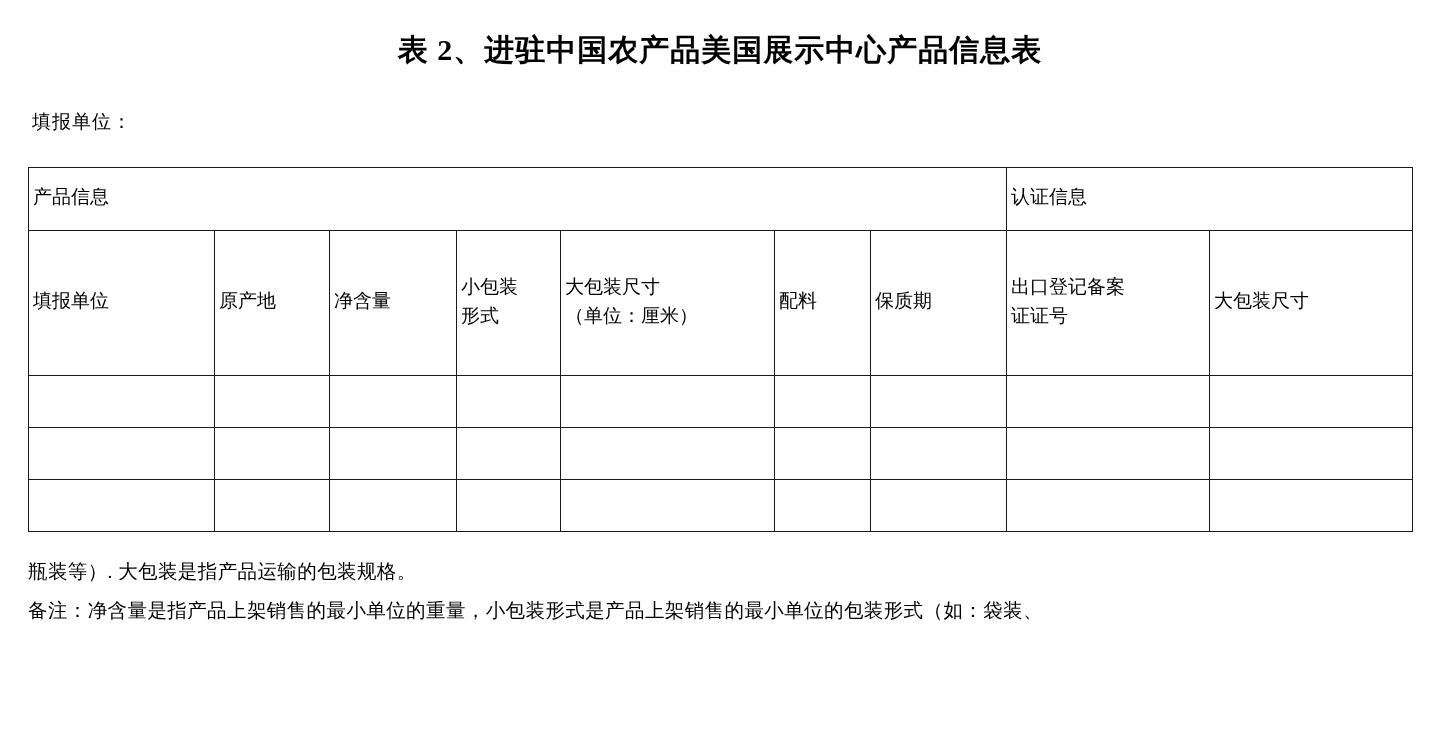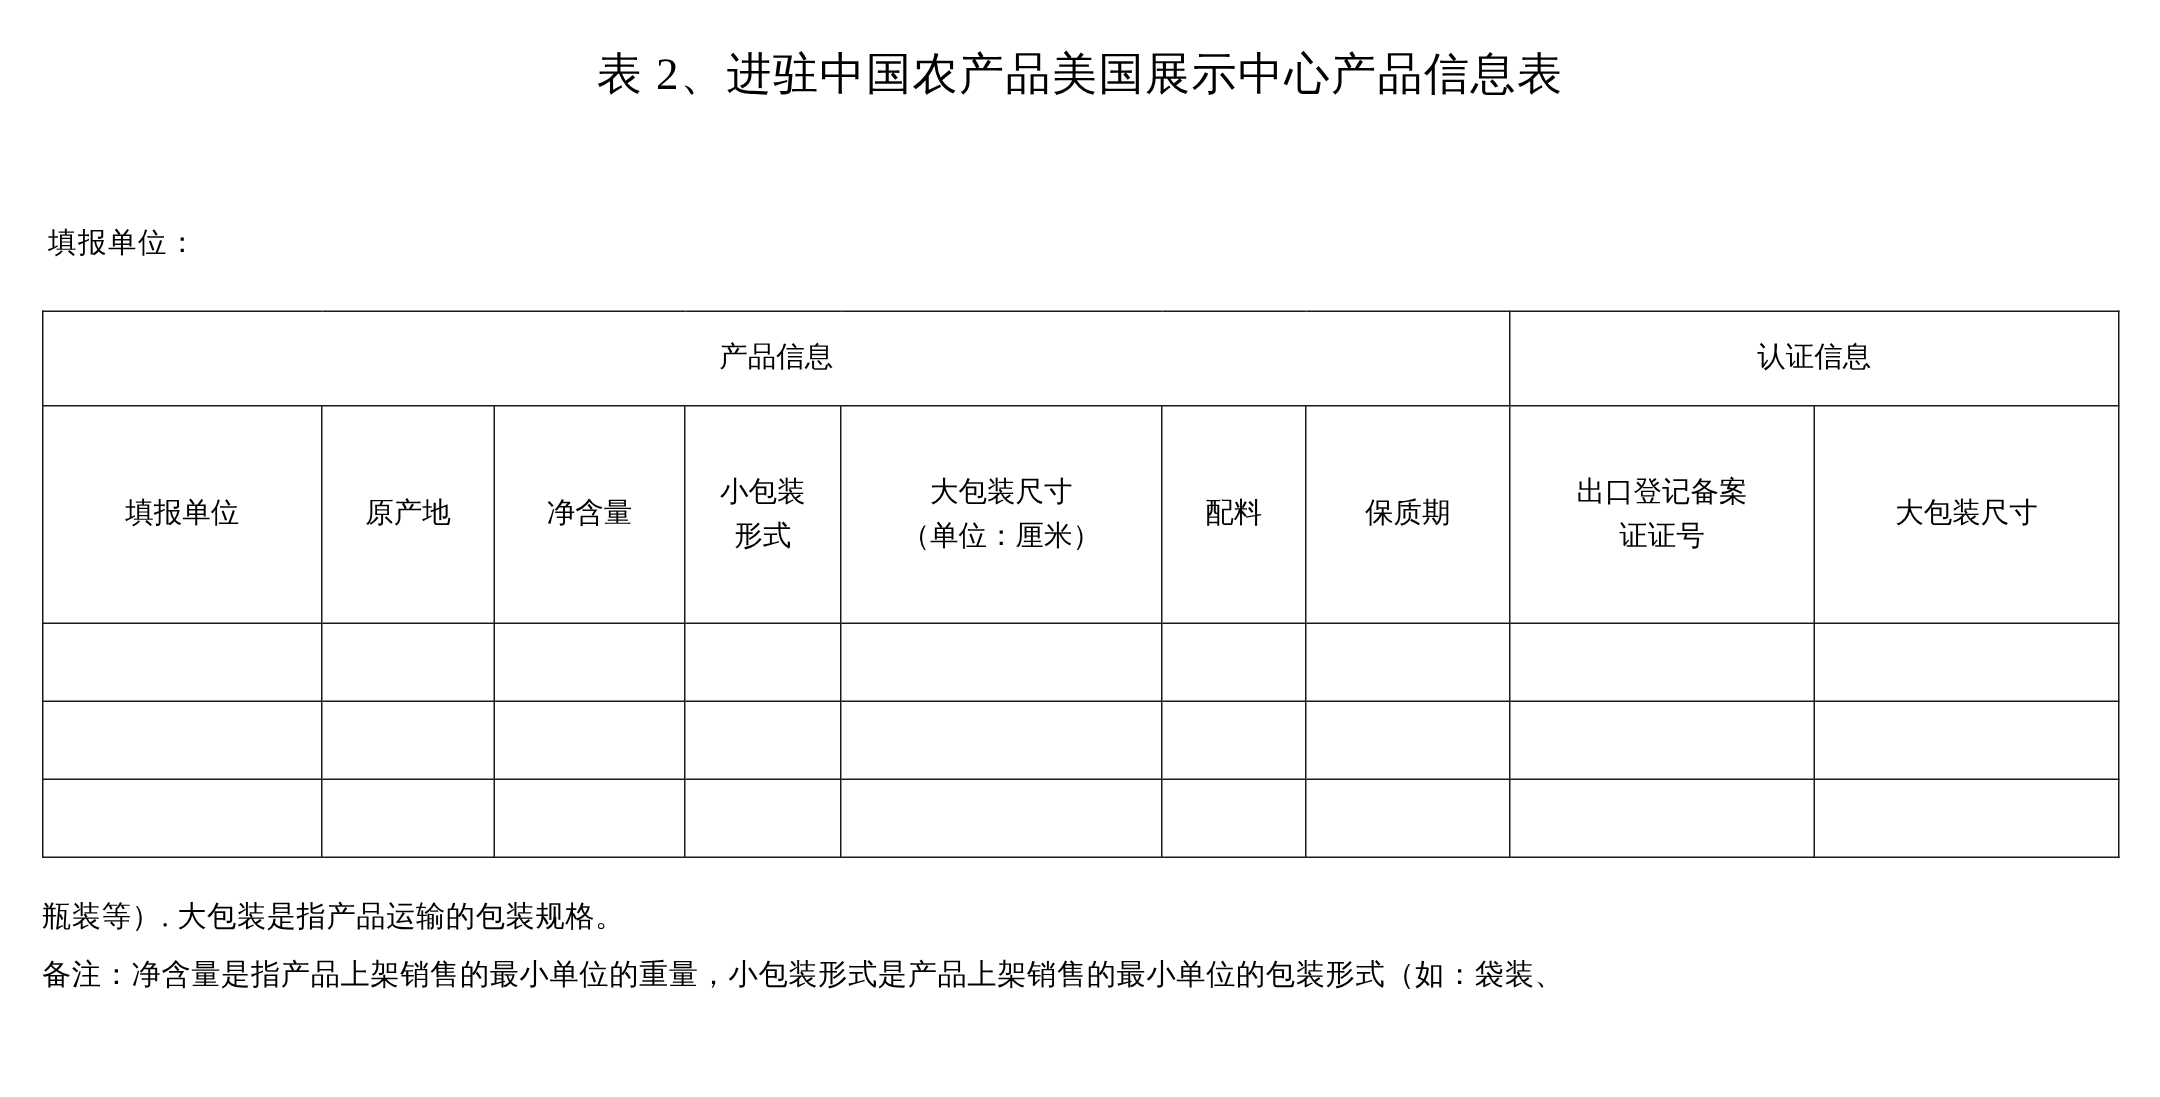--- a/index.html
+++ b/index.html
@@ -18,47 +18,46 @@
   .page {
     width: 1440px;
     height: 731px;
     position: relative;
     box-sizing: border-box;
     padding: 0 28px;
   }
   .doc-title {
     text-align: center;
     font-size: 30px;
-    font-weight: normal;
+    font-weight: bold;
     letter-spacing: 1px;
     margin-top: 30px;
     margin-bottom: 0;
     line-height: 1.3;
     font-family: "Liberation Serif", "DejaVu Serif", serif;
   }
   .unit-line {
-    margin-top: 80px;
+    margin-top: 40px;
     margin-left: 4px;
     font-size: 19px;
     letter-spacing: 1px;
   }
   table.info-table {
     margin-top: 32px;
     border-collapse: collapse;
     width: 1384px;
     table-layout: fixed;
   }
   table.info-table td {
     border: 1px solid #1a1a1a;
-    text-align: center;
     vertical-align: middle;
     font-size: 19px;
     line-height: 1.55;
     padding: 2px 4px;
-    font-family: Liberation Sans, sans-serif;
+    font-family: Liberation Mono, monospace;
   }
   .group-row td {
     height: 58px;
     font-size: 20px;
   }
   .head-row td {
     height: 140px;
   }
   .data-row td {
     height: 47px;

